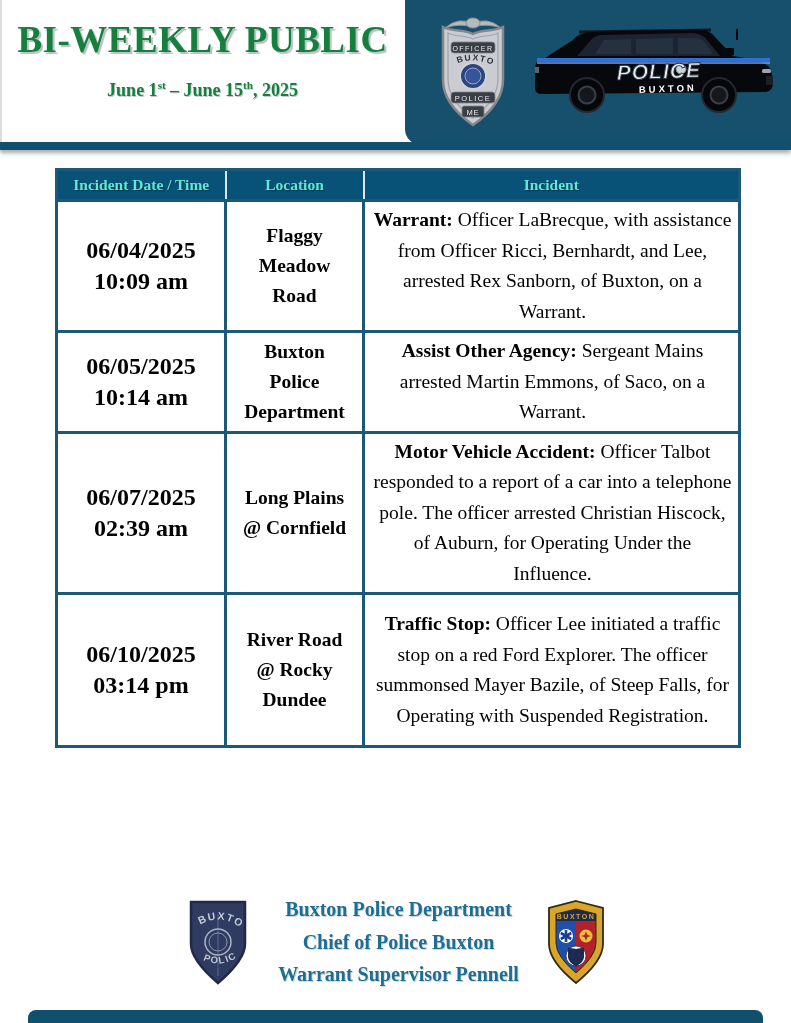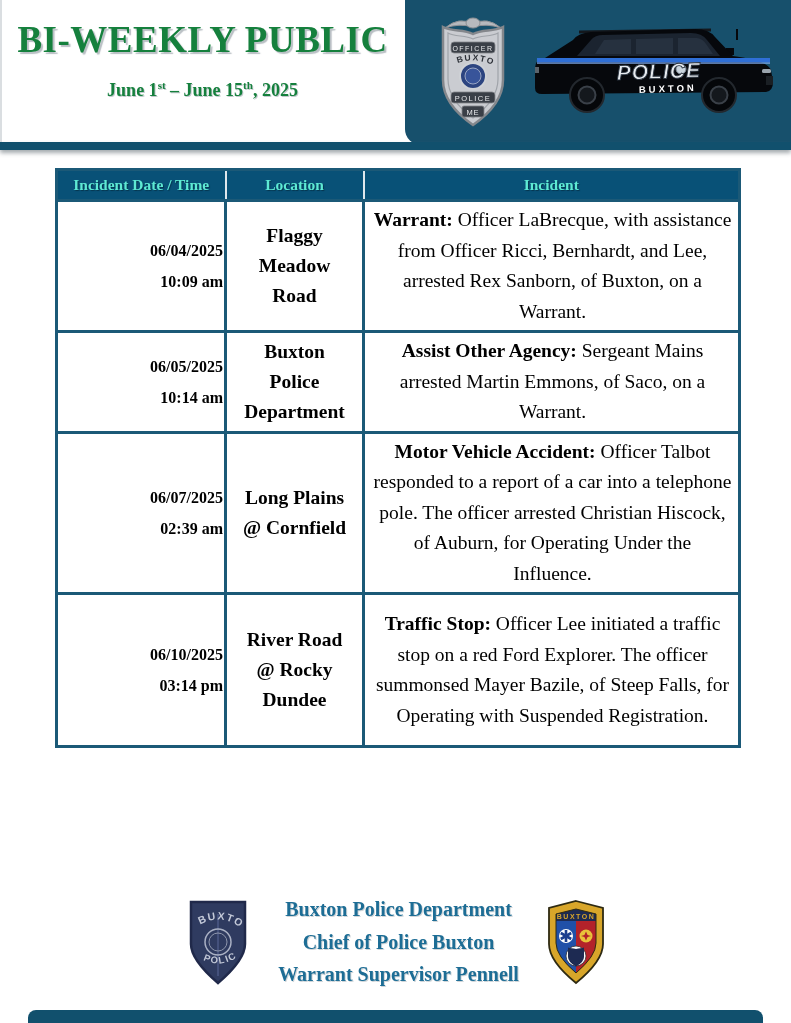--- a/index.html
+++ b/index.html
@@ -40,21 +40,21 @@
   .report-table,.report-table td{border:3px solid #1b5977;}
   .report-table th{
     background:#085177;color:#5eead4;font-size:15.5px;font-weight:bold;
     height:24px;padding:2px 4px;border-bottom:3px solid #1b5977;
     border-left:2px solid #dfe7ec;text-shadow:1px 1px 1px rgba(0,0,0,.35);
   }
   .report-table th:first-child{border-left:3px solid #1b5977;}
   .col-date{width:169px;}
   .col-loc{width:138px;}
   .report-table td{vertical-align:middle;color:#000;background:#fff;}
-  .cell-date{text-align:right;font-weight:bold;font-size:16px;line-height:31px;}
+  .cell-date{text-align:center;font-weight:bold;font-size:24px;line-height:31px;}
   .cell-loc{text-align:center;font-weight:bold;font-size:19.5px;line-height:30px;padding:2px 10px;}
   .cell-inc{font-size:19.5px;line-height:30.5px;padding:3px 6px 3px 8px;text-align:center;}
   .cell-inc .lead{font-weight:bold;}
   
   .footer{
     position:absolute;left:0;top:893px;width:791px;
     display:flex;justify-content:center;align-items:center;gap:22px;
   }
   .footer-text{
     text-align:center;color:#1d6d95;font-weight:bold;font-size:20px;line-height:32.5px;

